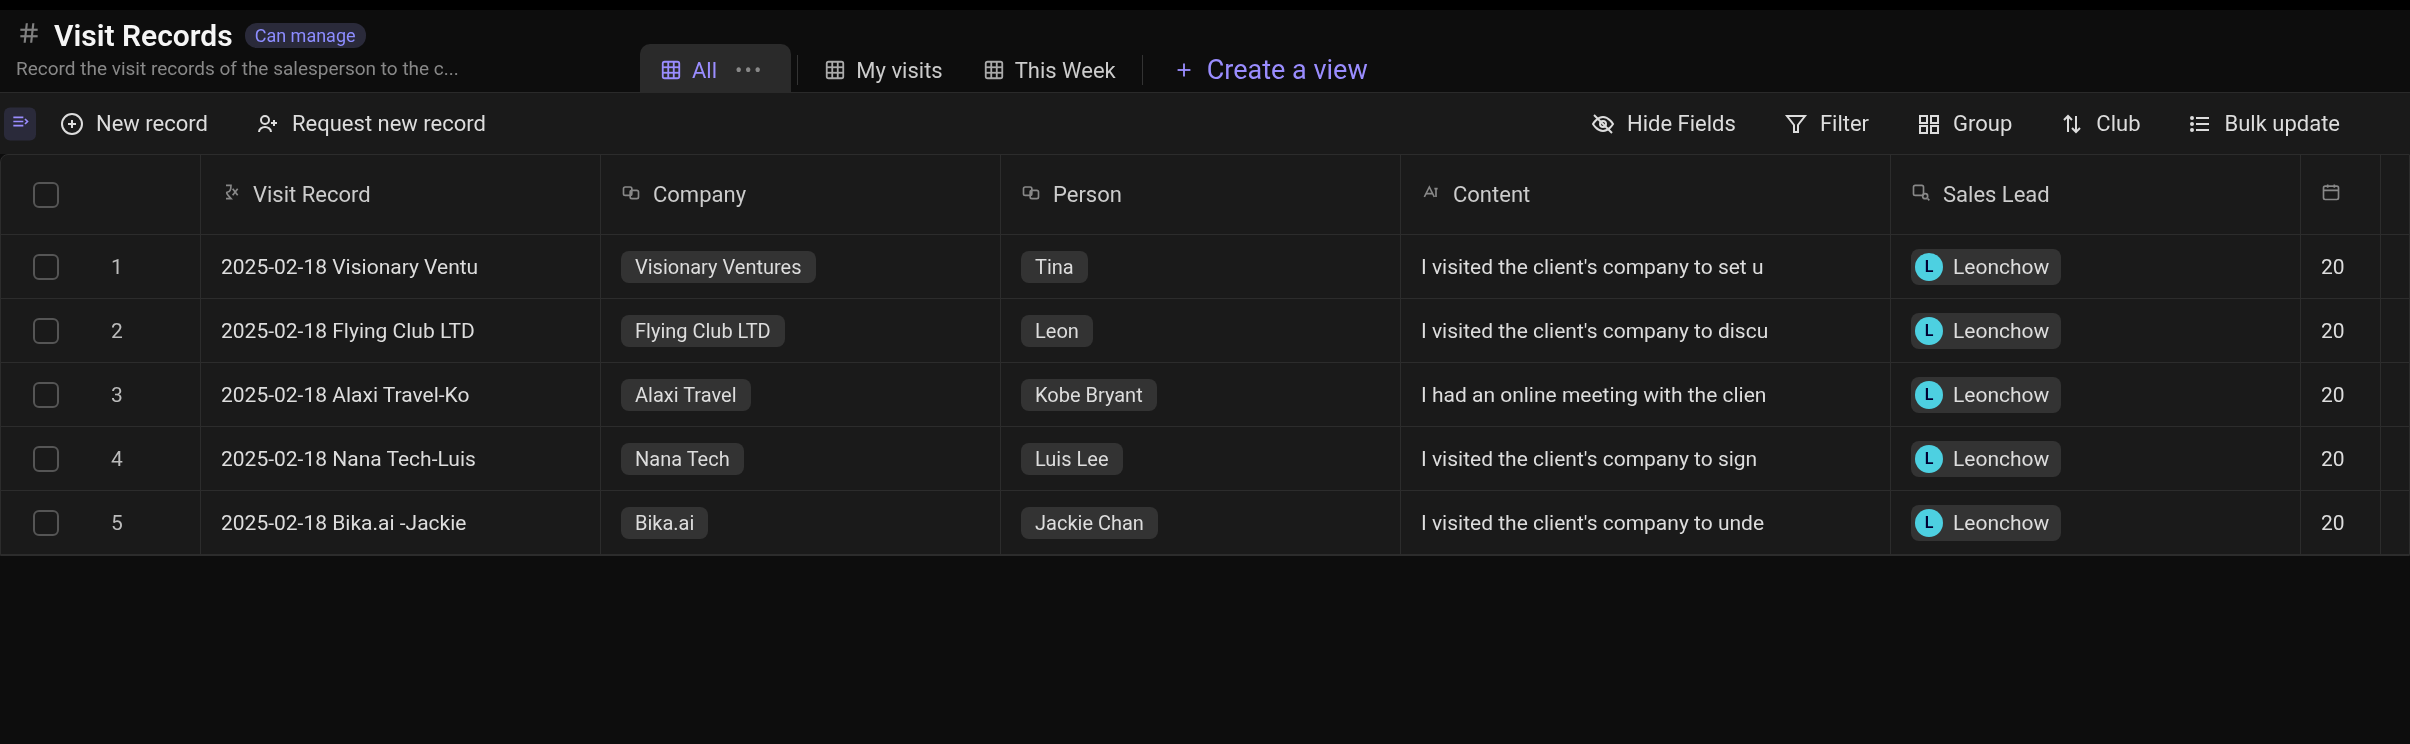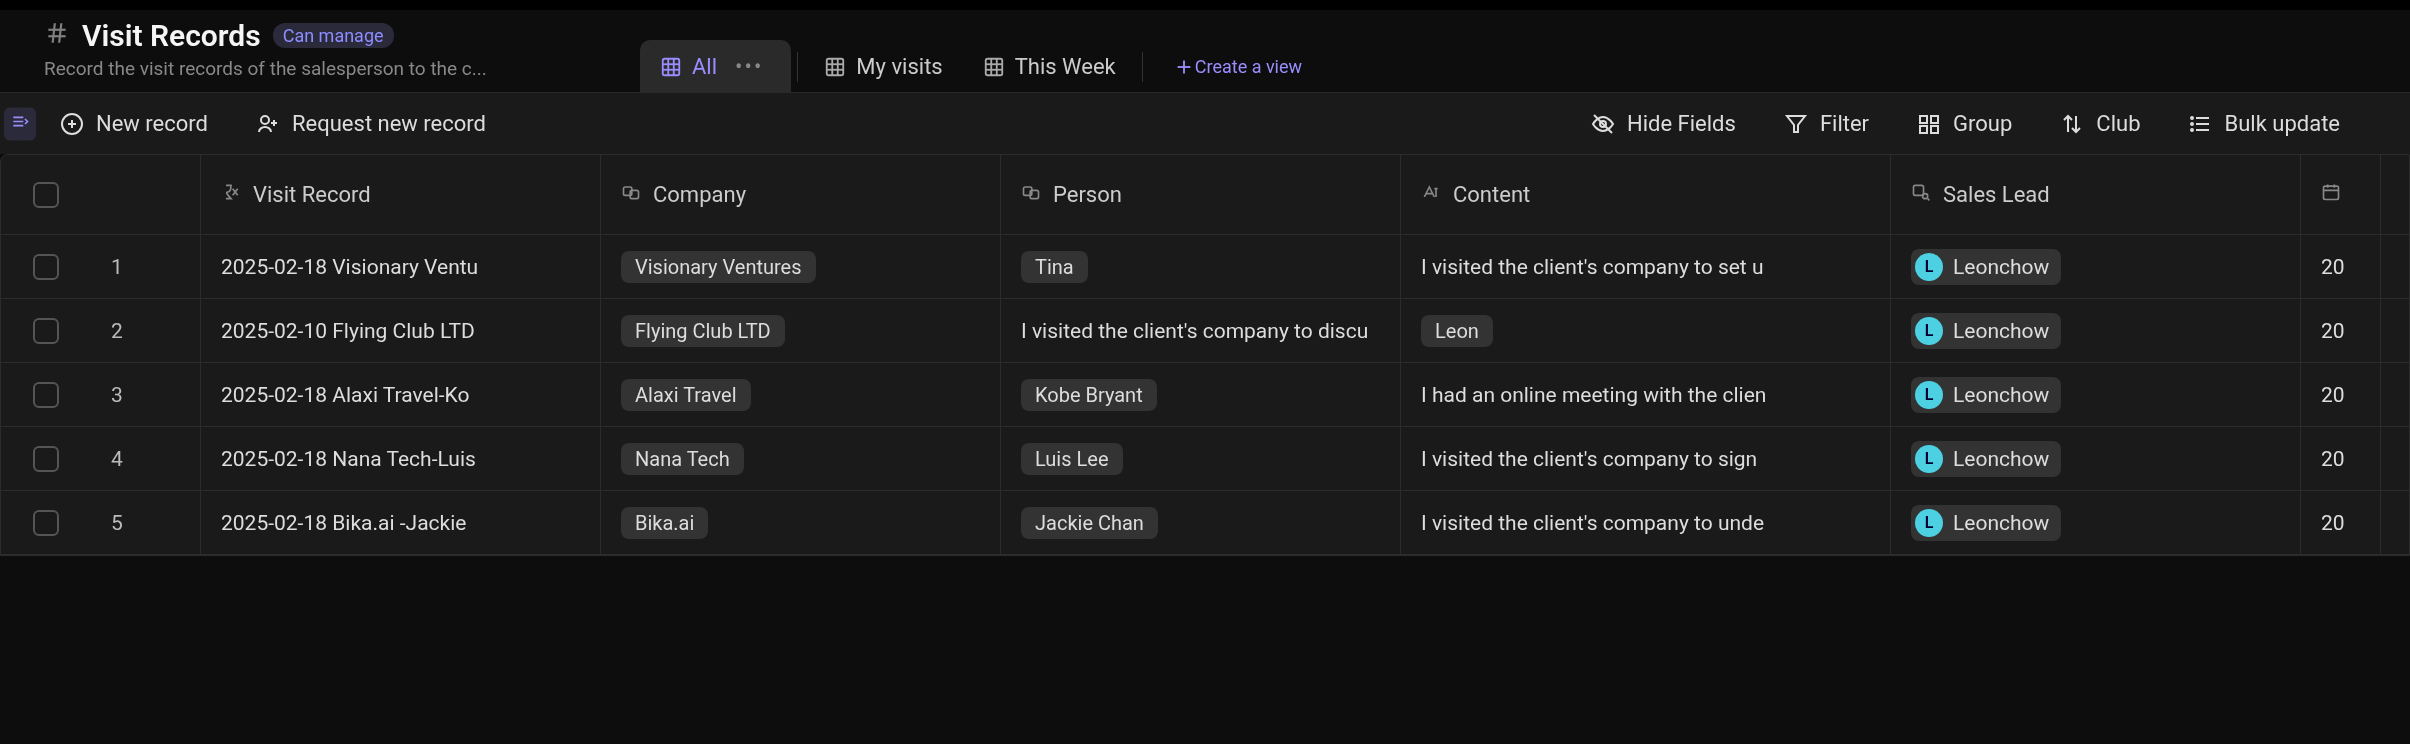--- a/index.html
+++ b/index.html
@@ -10,21 +10,21 @@
     font-size: 20px;
     width: 2410px;
     height: 744px;
     overflow: hidden;
     position: relative;
   }
   
   .topbar-gap { height: 10px; background: #000; }
 
   .header {
-    padding: 8px 20px 12px 44px;
+    padding: 8px 20px 12px 16px;
     display: flex;
     flex-direction: column;
     gap: 4px;
   }
   
   .title-row {
     display: flex;
     align-items: center;
     gap: 12px;
   }
@@ -57,21 +57,21 @@
     border-radius: 10px 10px 0 0;
     cursor: pointer;
   }
   .view-tab.active {
     background: #2a2a2a;
     color: #9a8dff;
   }
   .view-tab .grid-icon { width: 22px; height: 22px; }
   .tab-more { color: #888; padding: 0 8px; font-size: 22px; letter-spacing: 2px; cursor: pointer; }
   .sep { width: 1px; height: 30px; background: #333; margin: 0 6px; }
-  .create-view { display:flex; align-items:center; gap:0; color:#9a8dff; padding:14px 24px; font-size:18px; cursor:pointer; }
+  .create-view { display:flex; align-items:center; gap:12px; color:#9a8dff; padding:14px 24px; font-size:27px; cursor:pointer; }
   
   .toolbar {
     background: #1a1a1a;
     border-top: 1px solid #2a2a2a;
     display: flex;
     align-items: center;
     padding: 18px 70px 18px 60px;
     gap: 48px;
     position: relative;
   }
@@ -320,28 +320,28 @@
         <span>Leonchow</span>
       </span>
     </div>
     <div class="cell truncate">20</div>
   </div>
       <div class="trow">
     <div class="cell chk">
       <div class="checkbox"></div>
     </div>
     <div class="cell idx">2</div>
-    <div class="cell truncate">2025-02-10 Flying Club LTD</div>
+    <div class="cell truncate">2025-02-18 Flying Club LTD</div>
     <div class="cell">
           <span class="chip">Flying Club LTD</span>
         </div>
+    <div class="cell">
+          <span class="chip">Leon</span>
+        </div>
     <div class="cell truncate">I visited the client's company to discu</div>
-    <div class="cell">
-          <span class="chip">Leon</span>
-        </div>
     <div class="cell">
       <span class="lead-chip">
         <span class="avatar">L</span>
         <span>Leonchow</span>
       </span>
     </div>
     <div class="cell truncate">20</div>
   </div>
       <div class="trow">
     <div class="cell chk">

